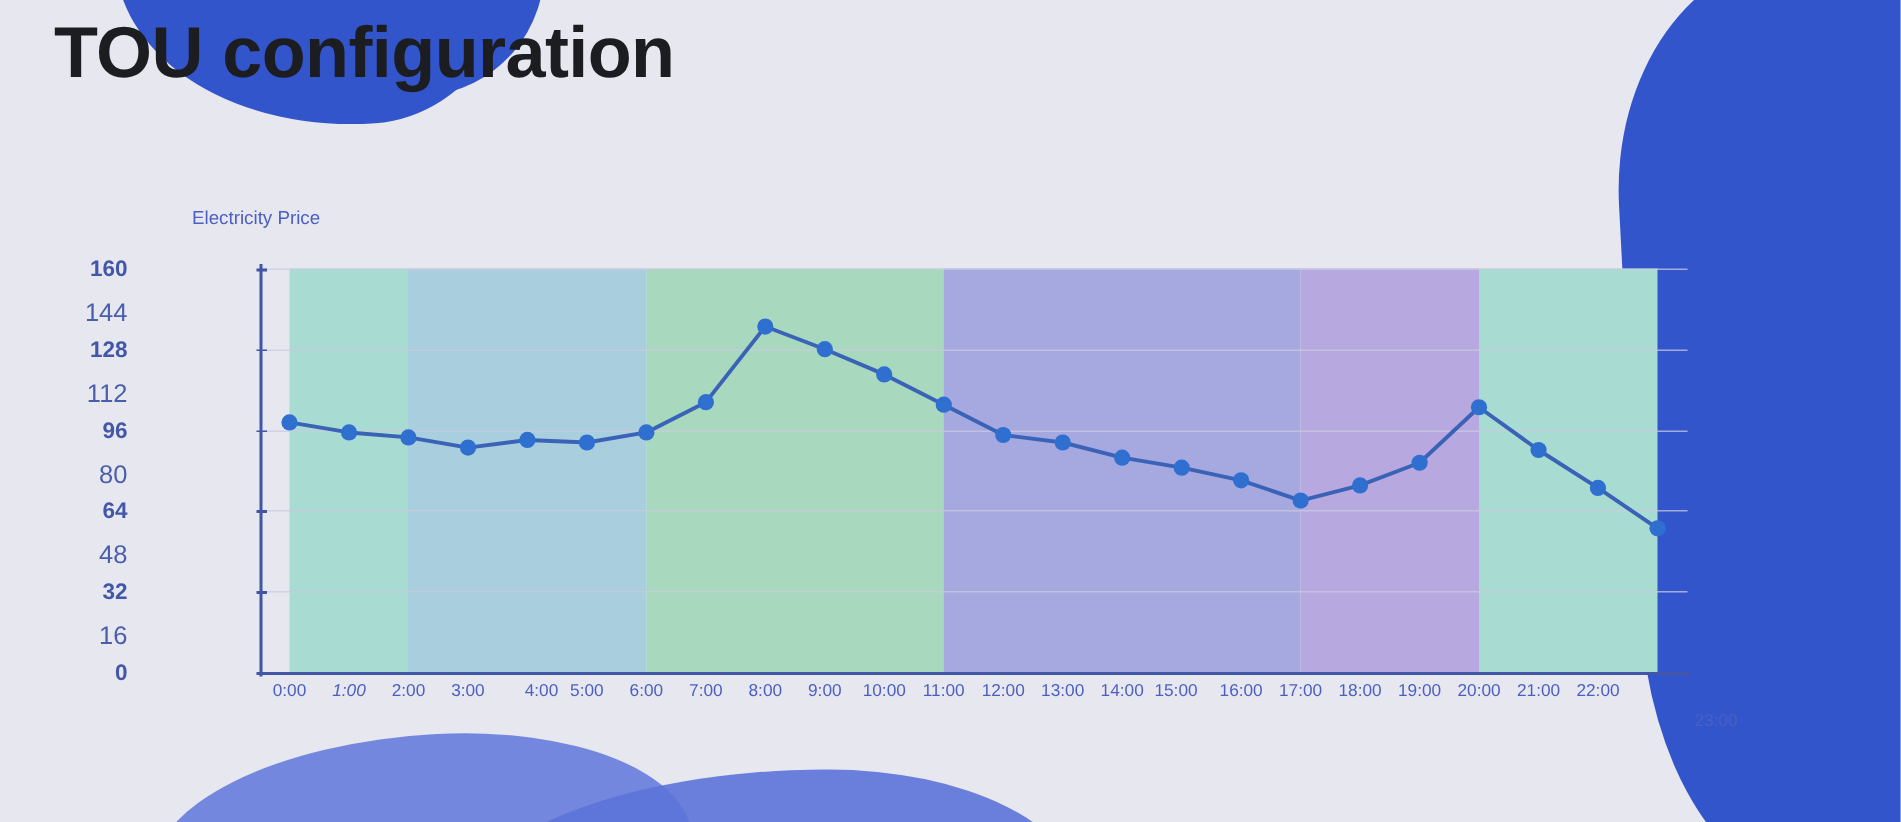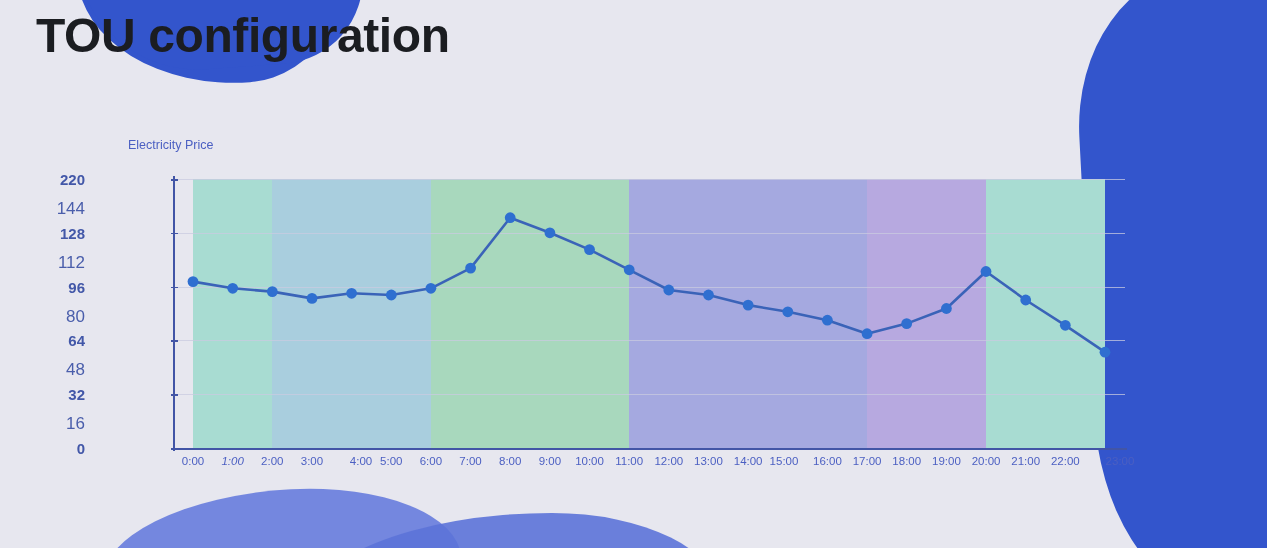--- a/index.html
+++ b/index.html
@@ -164,21 +164,21 @@
       <div class="ytick minor" style="top: 233.3px;">48</div>
       <div class="ytick major" style="top: 205.4px;">64</div>
       <div class="tickmark" style="top: 212.4px;"></div>
       <div class="ytick minor" style="top: 179.5px;">80</div>
       <div class="ytick major" style="top: 151.6px;">96</div>
       <div class="tickmark" style="top: 158.6px;"></div>
       <div class="ytick minor" style="top: 125.7px;">112</div>
       <div class="ytick major" style="top: 97.8px;">128</div>
       <div class="tickmark" style="top: 104.8px;"></div>
       <div class="ytick minor" style="top: 71.9px;">144</div>
-      <div class="ytick major" style="top: 44px;">220</div>
+      <div class="ytick major" style="top: 44px;">160</div>
       <div class="tickmark" style="top: 51px;"></div>
     </div>
   <div id="xtick-layer">
       <div class="xtick" style="left: 193px;">0:00</div>
       <div class="xtick" style="left: 232.652px; font-style: italic;">1:00</div>
       <div class="xtick" style="left: 272.304px;">2:00</div>
       <div class="xtick" style="left: 311.957px;">3:00</div>
       <div class="xtick" style="left: 361px;">4:00</div>
       <div class="xtick" style="left: 391.261px;">5:00</div>
       <div class="xtick" style="left: 430.913px;">6:00</div>
@@ -191,16 +191,16 @@
       <div class="xtick" style="left: 708.478px;">13:00</div>
       <div class="xtick" style="left: 748.13px;">14:00</div>
       <div class="xtick" style="left: 784px;">15:00</div>
       <div class="xtick" style="left: 827.435px;">16:00</div>
       <div class="xtick" style="left: 867.087px;">17:00</div>
       <div class="xtick" style="left: 906.739px;">18:00</div>
       <div class="xtick" style="left: 946.391px;">19:00</div>
       <div class="xtick" style="left: 986.043px;">20:00</div>
       <div class="xtick" style="left: 1025.7px;">21:00</div>
       <div class="xtick" style="left: 1065.35px;">22:00</div>
-      <div class="xtick" style="left: 1120px;">23:00</div>
+      <div class="xtick" style="left: 1144px; margin-top: 20px;">23:00</div>
     </div>
 
 </div>
 
 </body></html>

